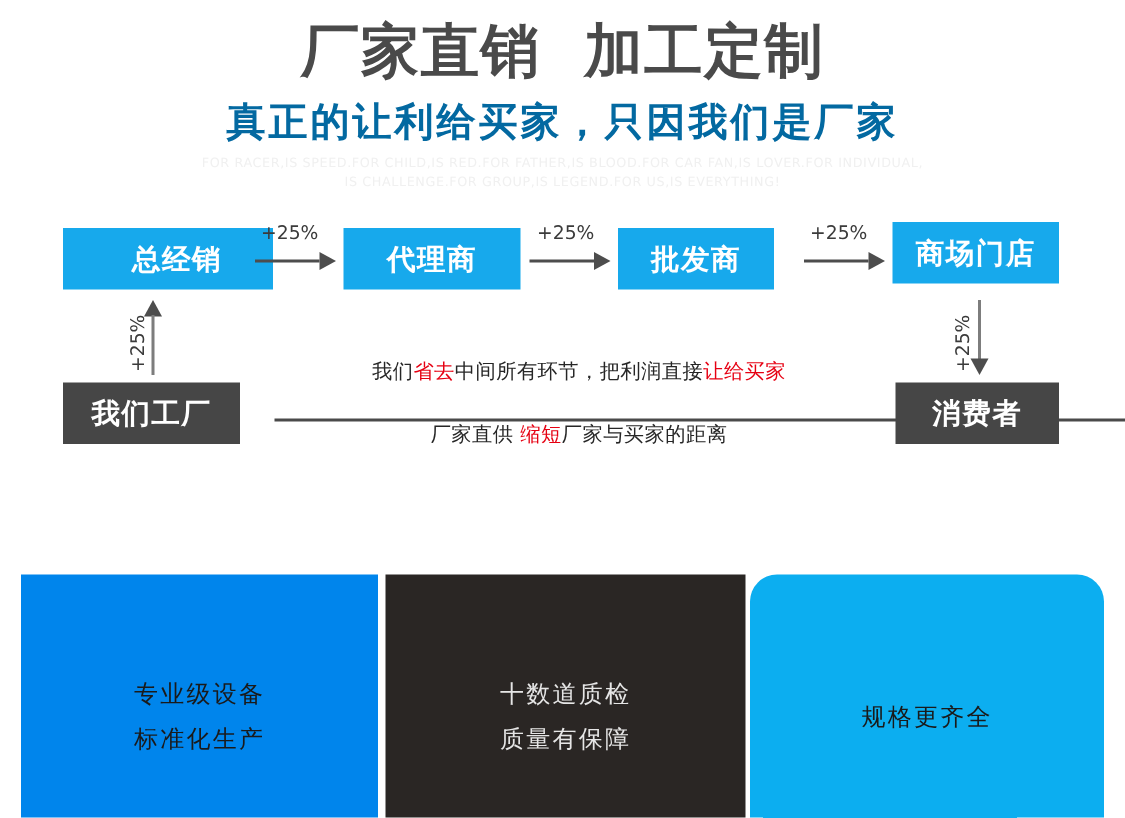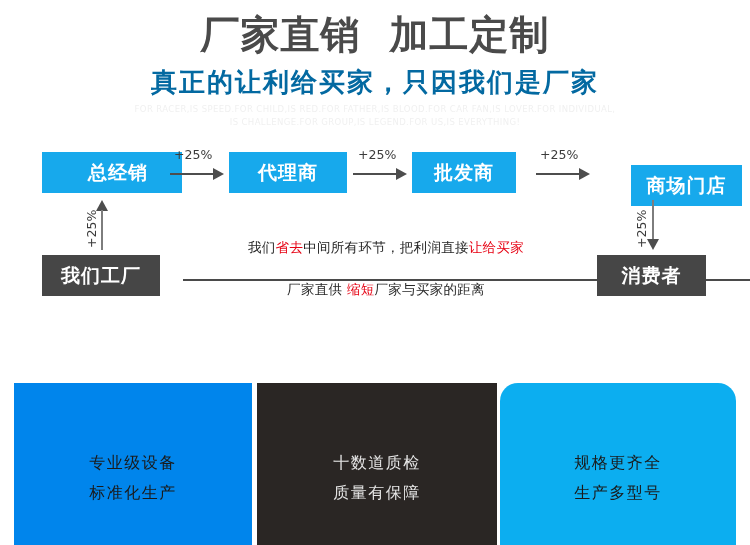--- a/index.html
+++ b/index.html
@@ -154,21 +154,21 @@
   <div class="box blue" style="left:412px;top:152px;width:104px;height:41px;">
     <span>批发商</span>
   </div>
 
   <div class="pct" style="left:540px;top:147px;">+25%</div>
   <div class="arrow-h" style="left:536px;top:168px;width:54px;">
     <div class="shaft" style="width:43px;"></div>
     <div class="head" style="left:43px;"></div>
   </div>
 
-  <div class="box blue" style="left:595px;top:165px;width:111px;height:41px;margin-left:36px;">
+  <div class="box blue" style="left:595px;top:148px;width:111px;height:41px;">
     <span>商场门店</span>
   </div>
 
   <div class="arrow-v" style="left:96px;top:200px;height:50px;">
     <div class="head-up"></div>
     <div class="shaft" style="top:10px;height:40px;"></div>
   </div>
   <div class="pct vert" style="left:84px;top:248px;">+25%</div>
 
   <div class="arrow-v" style="left:647px;top:200px;height:50px;">
@@ -201,16 +201,15 @@
   <div class="panel p1">
     <span class="ln">专业级设备</span>
     <span class="ln">标准化生产</span>
   </div>
   <div class="panel p2">
     <span class="ln">十数道质检</span>
     <span class="ln">质量有保障</span>
   </div>
   <div class="panel p3">
     <span class="ln">规格更齐全</span>
-    <span class="ln">生产多型号</span>
   </div>
 
 </div>
 
 </body></html>

